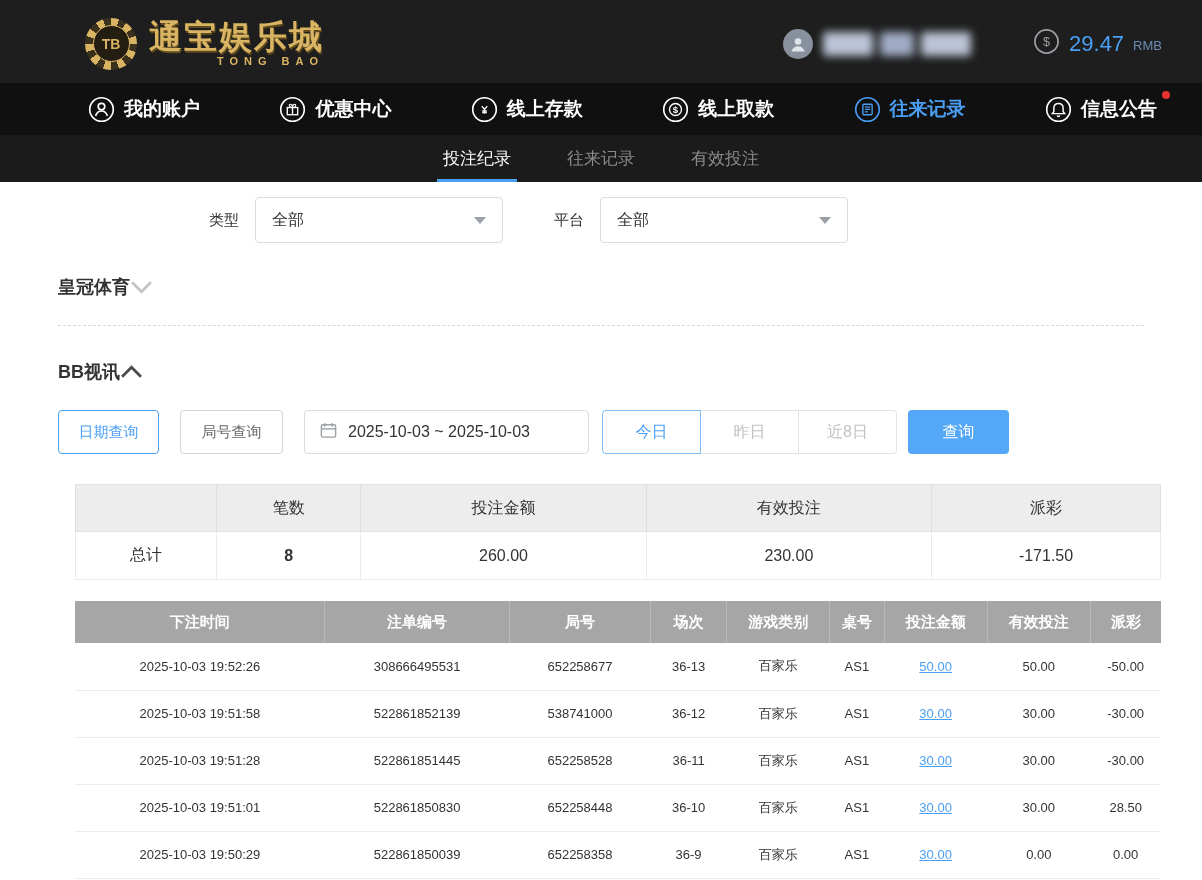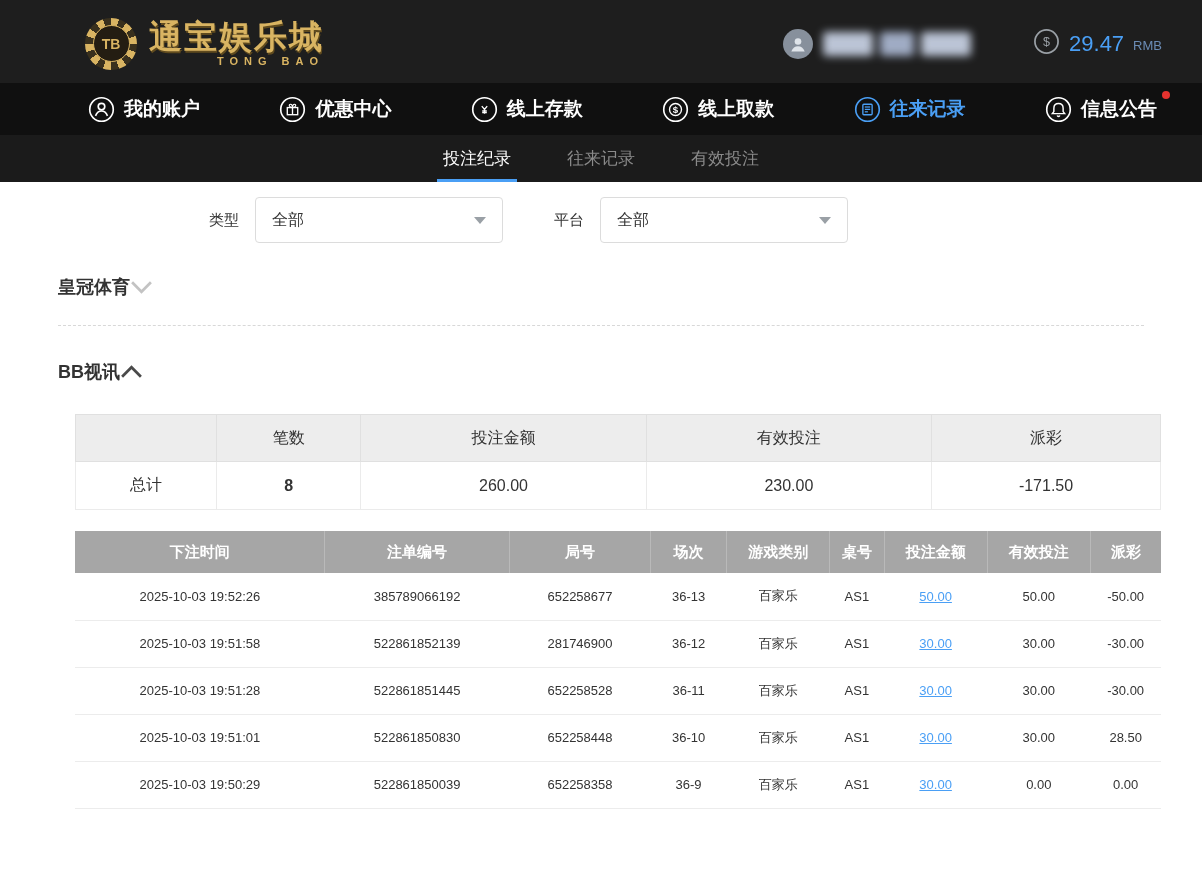--- a/index.html
+++ b/index.html
@@ -245,20 +245,41 @@
 
   <div class="section-head bb-head">
     <span class="section-title">BB视讯</span>
     <span class="chev">
       <svg viewBox="0 0 22 13" width="23" height="14">
           <polyline points="2,11 11,2 20,11" fill="none" stroke="#4a4a4a" stroke-width="2.6"></polyline>
         </svg>
     </span>
   </div>
 
+  <div class="query-row">
+    <div class="btn btn-outline-blue">日期查询</div>
+    <div class="btn btn-outline-gray">局号查询</div>
+    <div class="date-input">
+      <span>
+        <svg viewBox="0 0 20 20" width="19" height="19">
+            <rect x="2.5" y="4" width="15" height="13" rx="1.5" fill="none" stroke="#9aa0a6" stroke-width="1.5"></rect>
+            <line x1="6" y1="2.3" x2="6" y2="6" stroke="#9aa0a6" stroke-width="1.5"></line>
+            <line x1="14" y1="2.3" x2="14" y2="6" stroke="#9aa0a6" stroke-width="1.5"></line>
+            <line x1="2.5" y1="8.3" x2="17.5" y2="8.3" stroke="#9aa0a6" stroke-width="1.5"></line>
+          </svg>
+      </span>
+      <span>2025-10-03 ~ 2025-10-03</span>
+    </div>
+    <div class="range-group">
+      <div class="range-btn first active">今日</div>
+      <div class="range-btn">昨日</div>
+      <div class="range-btn last">近8日</div>
+    </div>
+    <div class="btn btn-primary">查询</div>
+  </div>
 
   <table class="summary-table">
     <colgroup>
         <col style="width:13%">
         <col style="width:13.3%">
         <col style="width:26.3%">
         <col style="width:26.3%">
         <col style="width:21.1%">
       </colgroup>
     <thead>
@@ -302,33 +323,33 @@
           <th>游戏类别</th>
           <th>桌号</th>
           <th>投注金额</th>
           <th>有效投注</th>
           <th>派彩</th>
         </tr>
       </thead>
     <tbody>
         <tr>
           <td>2025-10-03 19:52:26</td>
-          <td>385789066192</td>
+          <td>308666495531</td>
           <td>652258677</td>
           <td>36-13</td>
           <td>百家乐</td>
           <td>AS1</td>
           <td><span class="amount-link">50.00</span></td>
           <td>50.00</td>
           <td class="neg">-50.00</td>
         </tr>
         <tr>
           <td>2025-10-03 19:51:58</td>
           <td>522861852139</td>
-          <td>281746900</td>
+          <td>538741000</td>
           <td>36-12</td>
           <td>百家乐</td>
           <td>AS1</td>
           <td><span class="amount-link">30.00</span></td>
           <td>30.00</td>
           <td class="neg">-30.00</td>
         </tr>
         <tr>
           <td>2025-10-03 19:51:28</td>
           <td>522861851445</td>

